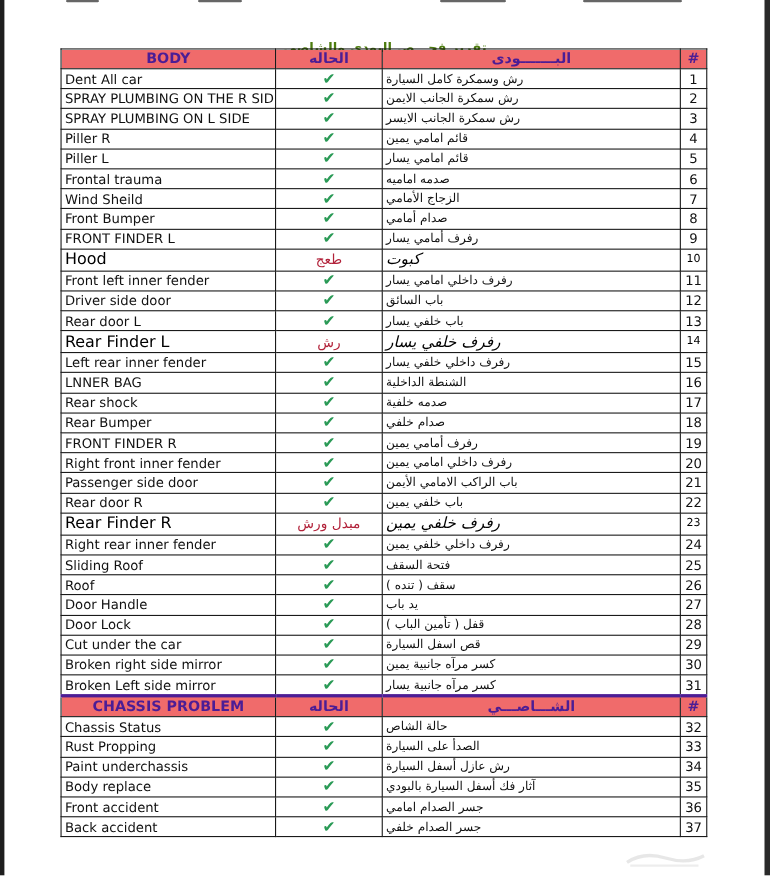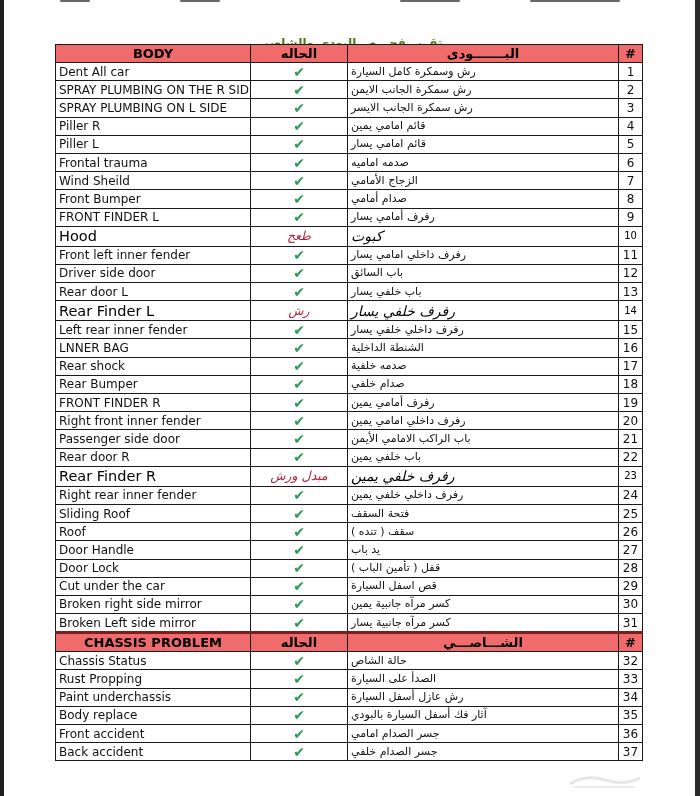--- a/index.html
+++ b/index.html
@@ -23,30 +23,30 @@
   }
   table.report col.c-en { width:195px; }
   table.report col.c-st { width:97px; }
   table.report col.c-ar { width:271px; }
   table.report col.c-no { width:24px; }
   table.report td, table.report th {
     border:1.3px solid #1a1a1a; height:17.2px; padding:0 3px;
     white-space:nowrap; overflow:hidden; line-height:16px;
   }
   tr.hdr th {
-    background:#f06b6b; font-weight:bold; font-size:13px; text-align:center; color:#000000;
+    background:#f06b6b; font-weight:bold; font-size:13px; text-align:center; color:#4c1d95;
     height:17px;
   }
-  tr.hdr.chassis th { border-top:3px solid #7f1d1d; }
+  tr.hdr.chassis th { border-top:3px solid #4c1d95; }
   td.en { text-align:left; padding-left:4px; }
   td.st { text-align:center; color:#2a9a56; font-size:14px; font-weight:bold; }
   td.ar { text-align:left; direction:rtl; padding-right:4px; font-size:11px; }
   td.no { text-align:center; font-size:12px; }
   tr.flag td { color:#000000; font-size:14.5px; height:19px; }
-  tr.flag td.st { color:#b2223a; font-weight:normal; font-size:12.5px;font-style:italic; }
+  tr.flag td.st { color:#b2223a; font-weight:normal; font-size:12.5px; }
   tr.flag td.ar { font-size:14px;font-style:italic; }
   tr.flag td.no { font-size:10px; }
   .watermark {
     position:absolute; left:565px; top:770px; width:80px; height:20px;
     opacity:0.35;
   }
 </style>
 </head>
 <body>
 

